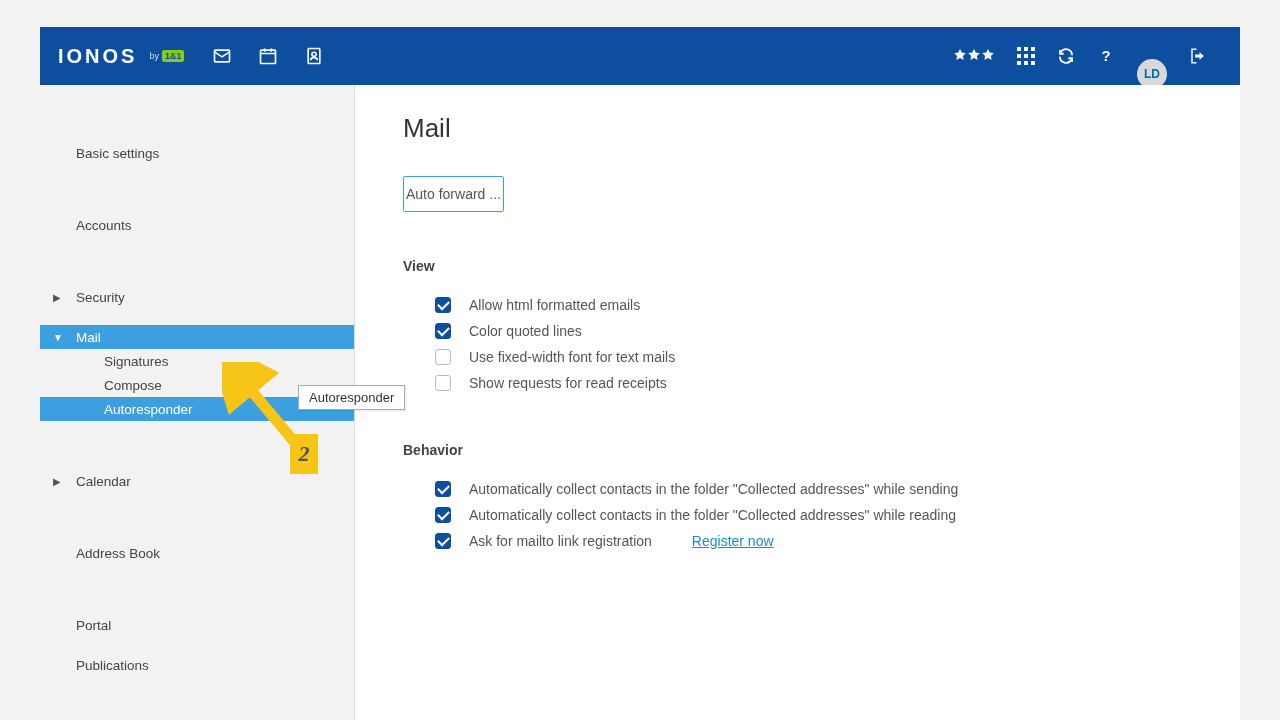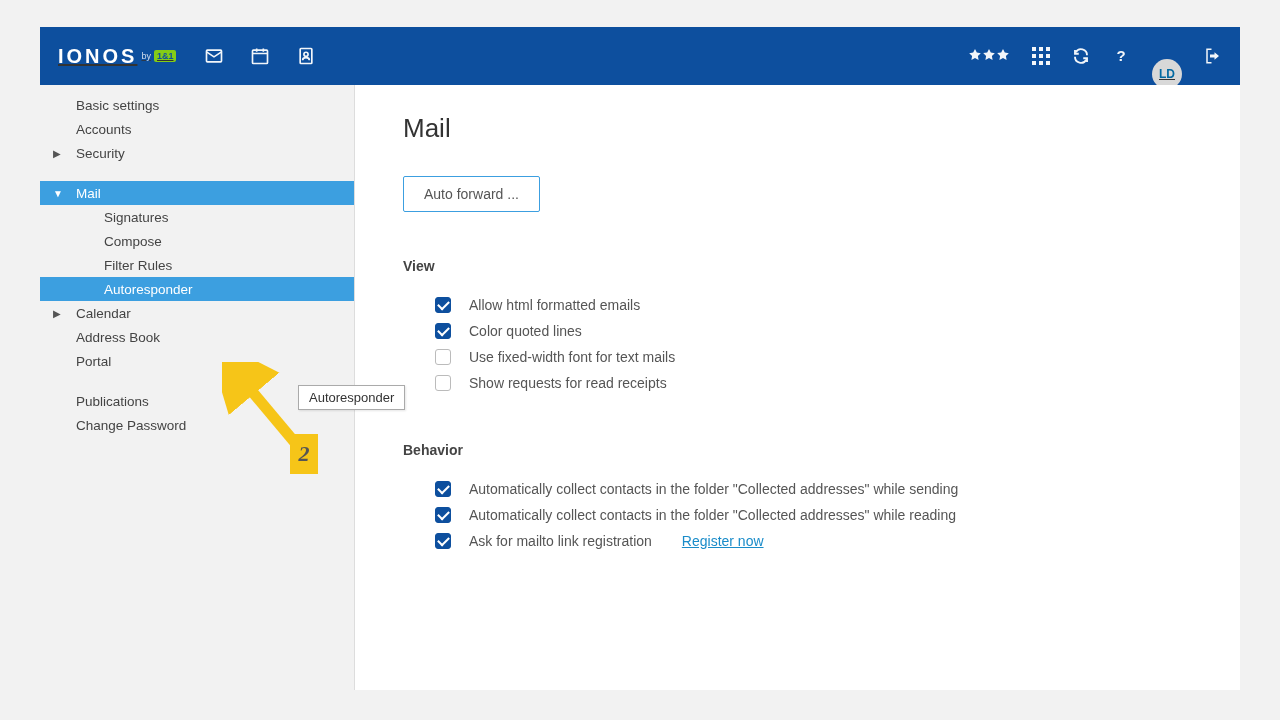--- a/index.html
+++ b/index.html
@@ -12,38 +12,37 @@
   .app-container {
     width: 1200px;
     margin: 27px auto 0 auto;
     background: #f2f2f2;
   }
   .topbar {
     background: #0d4f9e;
     height: 58px;
     display: flex;
     align-items: center;
-    padding: 0 18px 0 18px;
-    text-decoration: underline;
+    padding: 0 33px 0 18px;
   }
   .brand {
     color: #fff;
     font-weight: 700;
     letter-spacing: 3px;
     font-size: 20px;
     display: flex;
     align-items: center;
     margin-right: 28px;
   }
   .brand .by {
     font-size: 9px;
     letter-spacing: 0;
     font-weight: 400;
     opacity: .8;
-    margin-left: 4px;
+    margin-left: 12px;
   }
   .brand .tag {
     background: #84cc16;
     color: #0d4f9e;
     font-size: 9px;
     letter-spacing: 0;
     padding: 1px 3px;
     border-radius: 2px;
     font-weight: 700;
     margin-left: 3px;
@@ -78,20 +77,21 @@
   }
   .nav-item {
     display: flex;
     align-items: center;
     height: 24px;
     padding-left: 36px;
     cursor: pointer;
     font-size: 13.5px;
     color: #444;
     position: relative;
+    margin-top: 48px;
   }
   .nav-item.section-gap { margin-top: 16px; }
   .nav-item .caret {
     position: absolute;
     left: 13px;
     font-size: 10px;
     color: #555;
   }
   .nav-item.active-parent {
     background: #3c9fe0;
@@ -120,21 +120,21 @@
   .page-title {
     font-size: 26px;
     font-weight: 400;
     color: #333;
     margin-bottom: 32px;
   }
   .outline-btn {
     border: 1px solid #3c9fe0;
     background: #fff;
     color: #555;
-    padding: 9px 20px;
+    padding: 9px 2px;
     font-size: 14px;
     border-radius: 2px;
     cursor: pointer;
   }
   .section-heading {
     font-weight: 600;
     font-size: 14px;
     color: #444;
     margin-top: 46px;
     margin-bottom: 18px;
@@ -167,21 +167,21 @@
     width: 5px;
     height: 9px;
     border: solid #fff;
     border-width: 0 2px 2px 0;
     transform: rotate(45deg) translate(-1px,-1px);
   }
   .link {
     color: #1a8cc9;
     text-decoration: underline;
     cursor: pointer;
-    margin-left: 12px;
+    margin-left: 22px;
   }
   .tooltip-box {
     position: absolute;
     left: 258px;
     top: 300px;
     border: 1px solid #aaa;
     background: #fff;
     padding: 4px 10px;
     font-size: 13px;
     color: #333;
@@ -301,23 +301,20 @@
       <div class="nav-item active-parent section-gap">
           <span class="caret">▼</span>
           <span>Mail</span>
         </div>
       <div class="nav-subitem">
           <span>Signatures</span>
         </div>
       <div class="nav-subitem">
           <span>Compose</span>
         </div>
-      <div class="nav-subitem">
-          <span>Filter Rules</span>
-        </div>
       <div class="nav-subitem selected">
           <span>Autoresponder</span>
         </div>
 
       <div class="nav-item">
           <span class="caret">▶</span>
           <span>Calendar</span>
         </div>
       <div class="nav-item">
           <span>Address Book</span>

